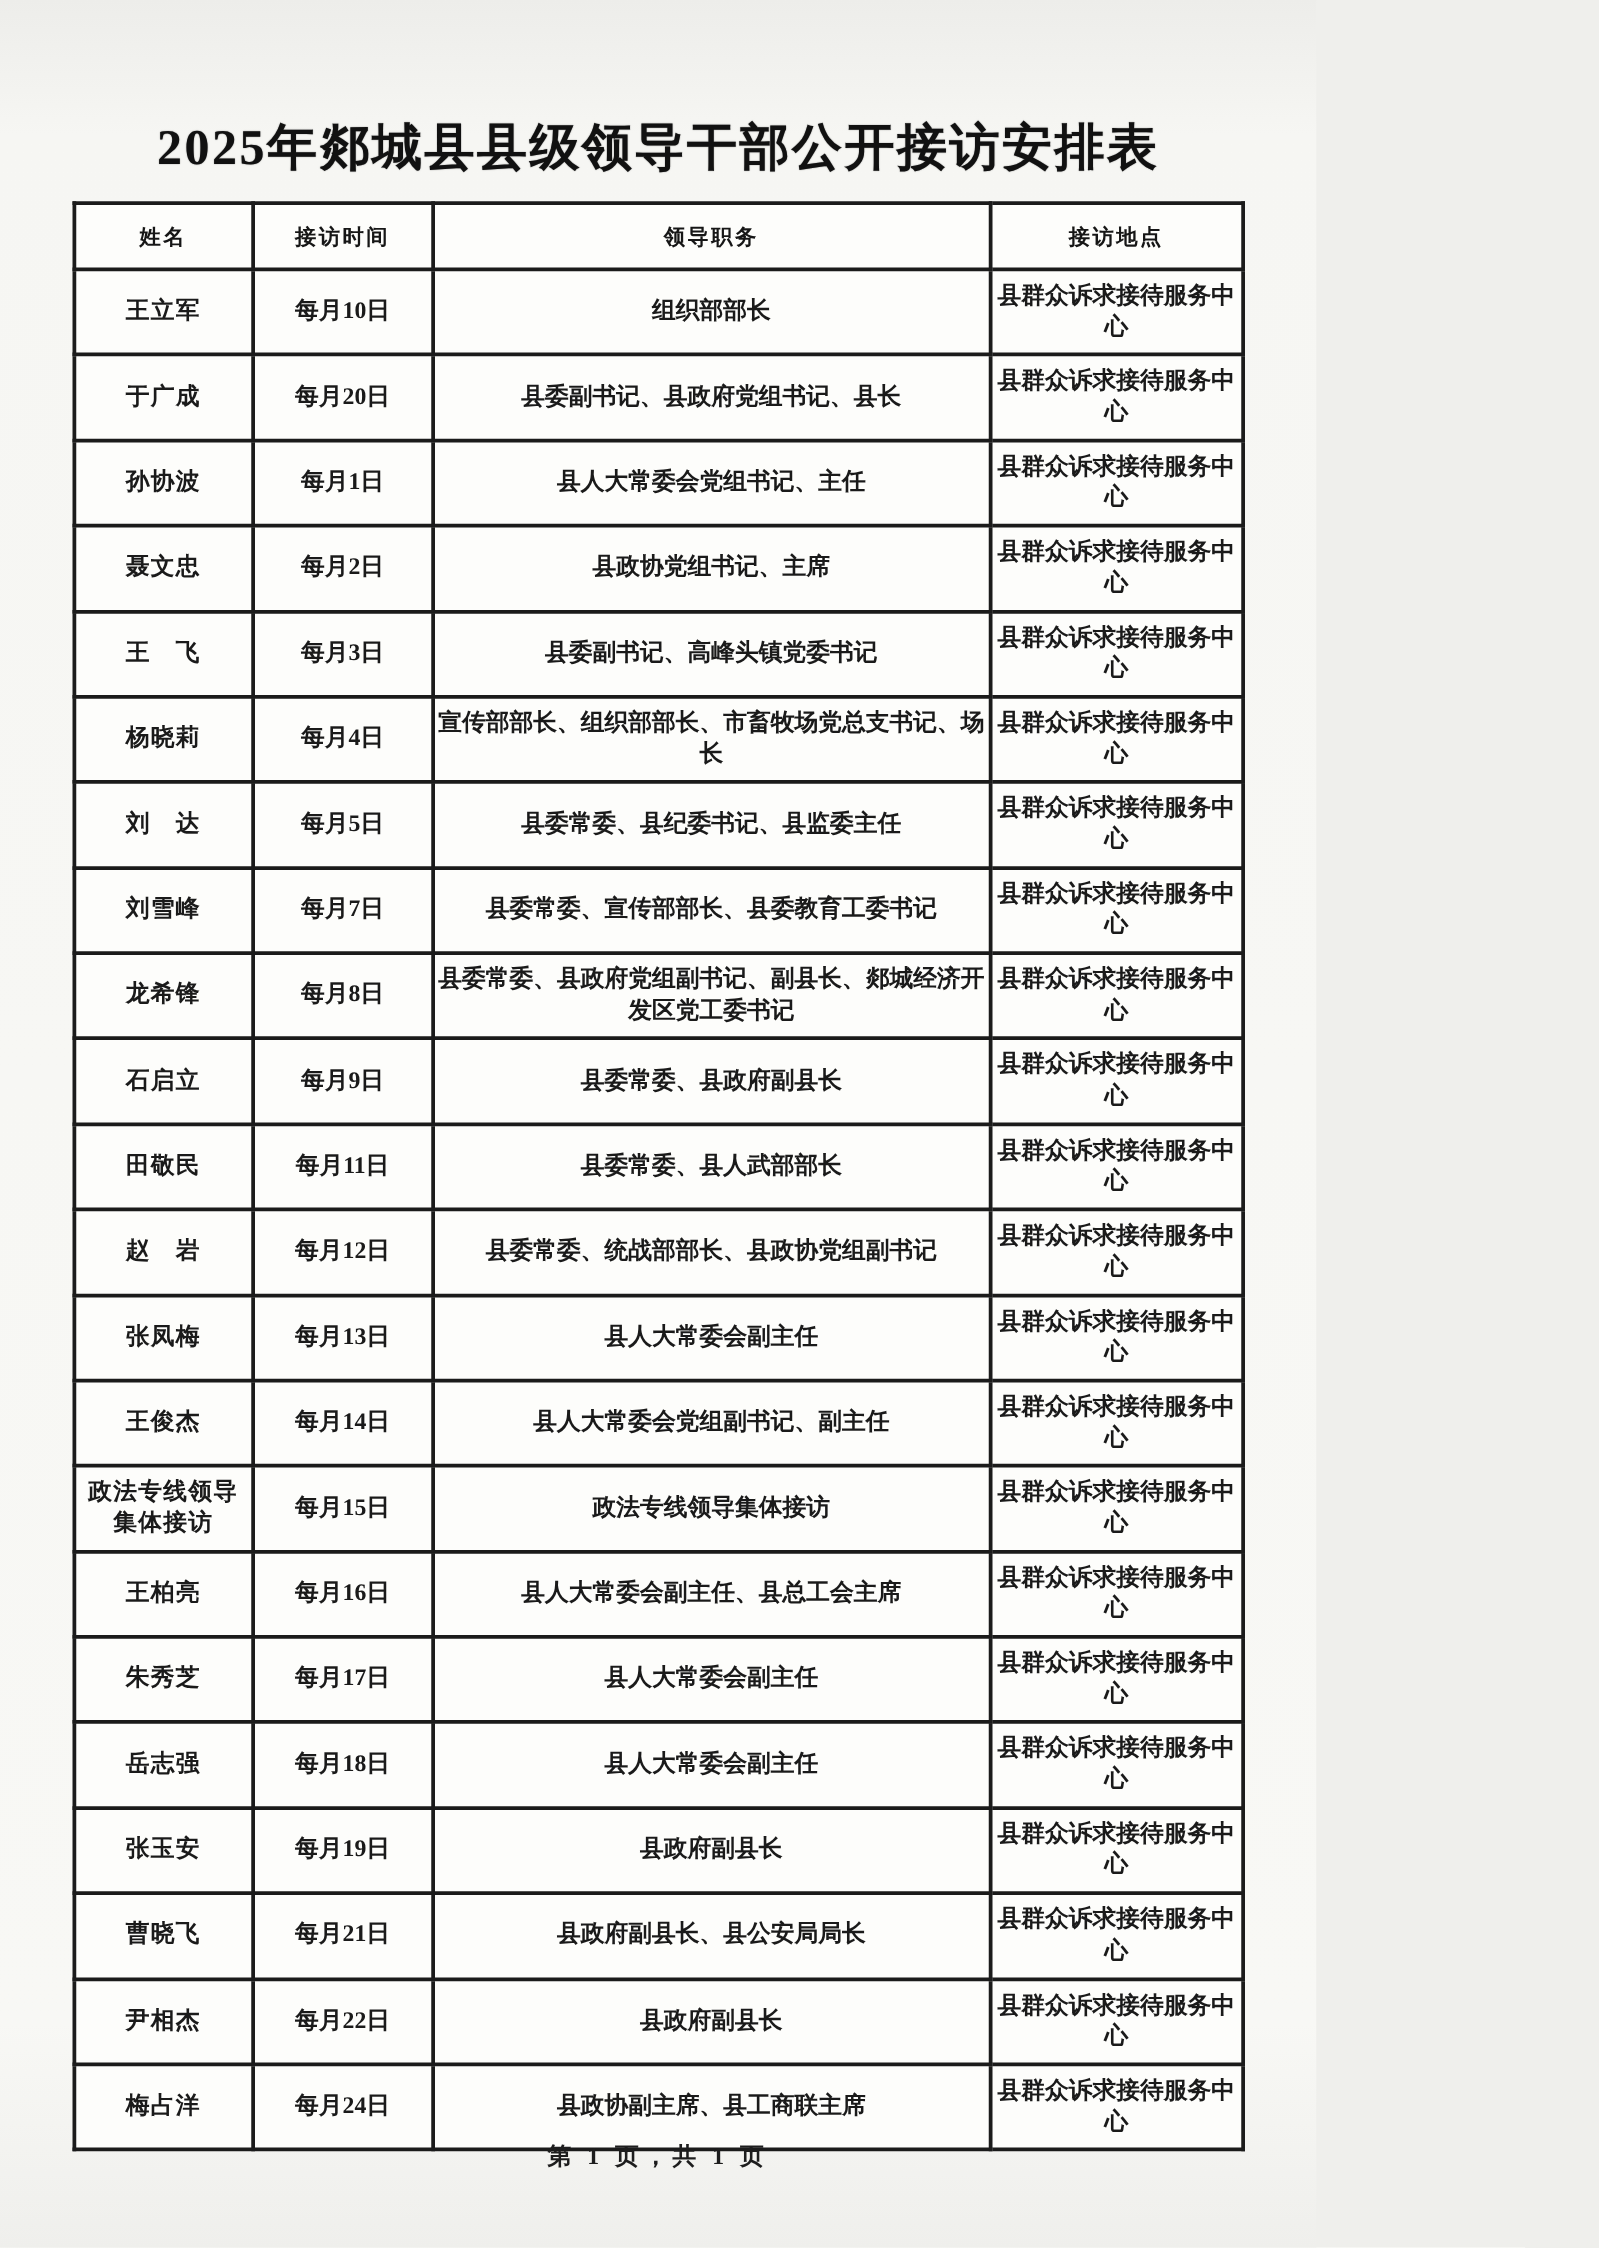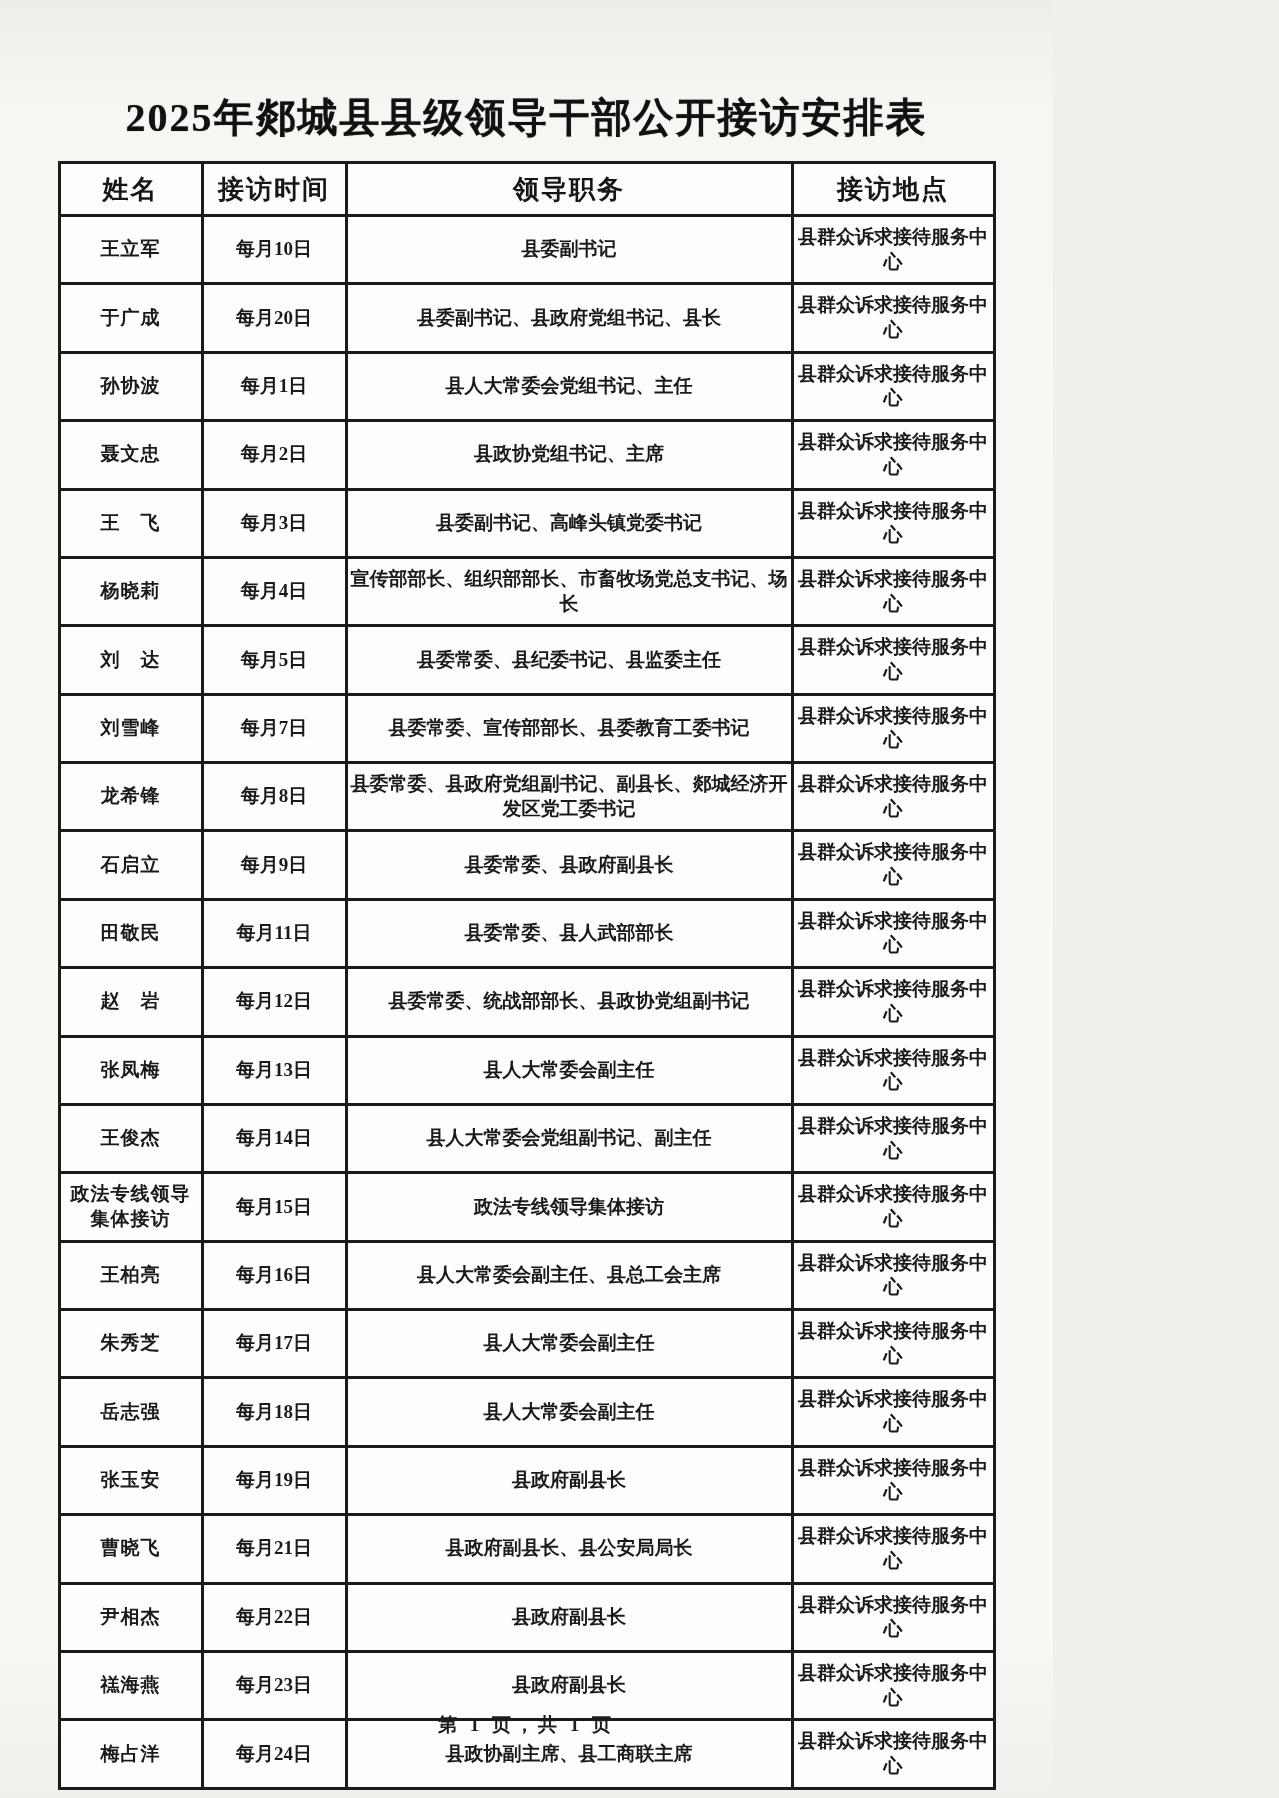--- a/index.html
+++ b/index.html
@@ -35,21 +35,21 @@
   }
   table.schedule th,
   table.schedule td {
     border: 3px solid #1b1b1b;
     text-align: center;
     vertical-align: middle;
     overflow: hidden;
   }
   table.schedule th {
     height: 46px;
-    font-size: 26px;
+    font-size: 17px;
     font-weight: bold;
     letter-spacing: 2px;
     padding: 2px;
   }
   table.schedule td {
     font-size: 19px;
     font-weight: bold;
     line-height: 1.3;
     padding: 8px 3px;
     color: #1a1a1a;
@@ -89,21 +89,21 @@
         <th>姓名</th>
         <th>接访时间</th>
         <th>领导职务</th>
         <th>接访地点</th>
       </tr>
     </thead>
     <tbody>
         <tr>
           <td class="col-name">王立军</td>
           <td class="col-time">每月10日</td>
-          <td class="col-pos">县委副书记</td>
+          <td class="col-pos">组织部部长</td>
           <td class="col-loc">县群众诉求接待服务中心</td>
         </tr>
         <tr>
           <td class="col-name">于广成</td>
           <td class="col-time">每月20日</td>
           <td class="col-pos">县委副书记、县政府党组书记、县长</td>
           <td class="col-loc">县群众诉求接待服务中心</td>
         </tr>
         <tr>
           <td class="col-name">孙协波</td>
@@ -213,26 +213,20 @@
           <td class="col-pos">县政府副县长、县公安局局长</td>
           <td class="col-loc">县群众诉求接待服务中心</td>
         </tr>
         <tr>
           <td class="col-name">尹相杰</td>
           <td class="col-time">每月22日</td>
           <td class="col-pos">县政府副县长</td>
           <td class="col-loc">县群众诉求接待服务中心</td>
         </tr>
         <tr>
-          <td class="col-name">禚海燕</td>
-          <td class="col-time">每月23日</td>
-          <td class="col-pos">县政府副县长</td>
-          <td class="col-loc">县群众诉求接待服务中心</td>
-        </tr>
-        <tr>
           <td class="col-name">梅占洋</td>
           <td class="col-time">每月24日</td>
           <td class="col-pos">县政协副主席、县工商联主席</td>
           <td class="col-loc">县群众诉求接待服务中心</td>
         </tr>
       </tbody>
   </table>
 
   <div class="page-footer">第 1 页，共 1 页</div>
 

